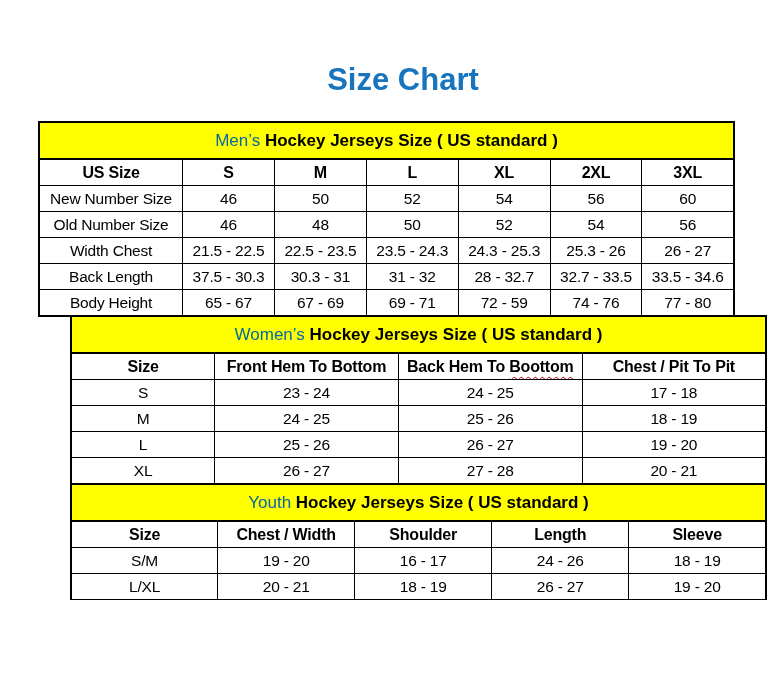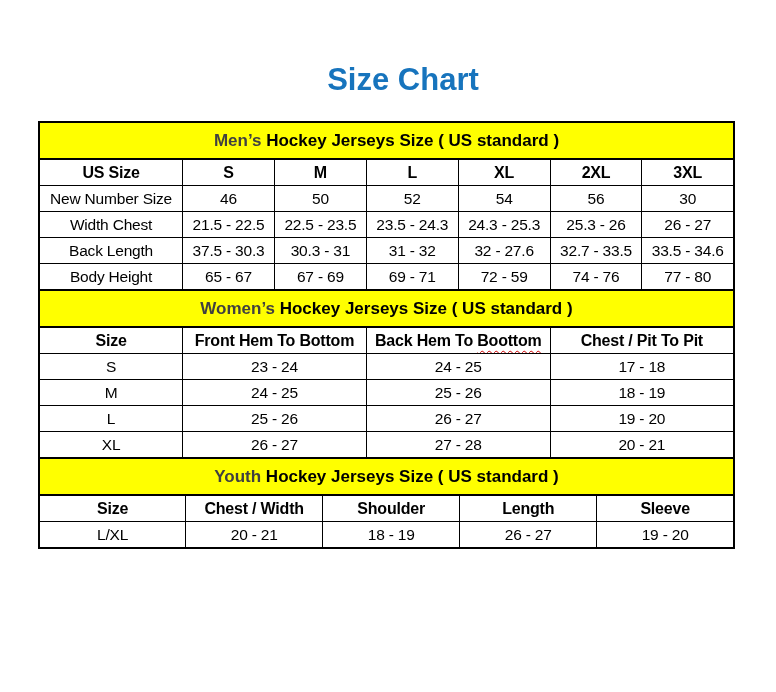--- a/index.html
+++ b/index.html
@@ -38,20 +38,21 @@
     width: 697px;
   }
   table.tbl {
     width: 697px;
     border-collapse: collapse;
     table-layout: fixed;
     border: 2px solid #000000;
   }
   table.tbl + table.tbl {
     margin-top: -2px;
+    margin-left: 32px;
   }
   table.tbl td, table.tbl th {
     border: 1.5px solid #000000;
     text-align: center;
     vertical-align: middle;
     padding: 0 2px;
     height: 25px;
     font-size: 15.5px;
     font-weight: 400;
     letter-spacing: -0.2px;
@@ -60,22 +61,22 @@
   }
   tr.band td {
     background: #ffff00;
     border: 2px solid #000000;
     height: 35px;
     font-size: 17px;
     font-weight: 700;
     letter-spacing: 0;
   }
   tr.band .hl {
-    color: #404040;
-    font-weight: 700;
+    color: #0369a1;
+    font-weight: 400;
   }
   tr.head th {
     font-weight: 700;
     font-size: 16px;
   }
   td.lbl {
     font-weight: 400;
   }
   td.lbl-bold {
     font-weight: 700;
@@ -121,37 +122,46 @@
           <th>2XL</th>
           <th>3XL</th>
         </tr>
         <tr>
           <td class="lbl">New Number Size</td>
           <td>46</td>
           <td>50</td>
           <td>52</td>
           <td>54</td>
           <td>56</td>
-          <td>30</td>
+          <td>60</td>
+        </tr>
+        <tr>
+          <td class="lbl">Old Number Size</td>
+          <td>46</td>
+          <td>48</td>
+          <td>50</td>
+          <td>52</td>
+          <td>54</td>
+          <td>56</td>
         </tr>
         <tr>
           <td class="lbl">Width Chest</td>
           <td>21.5 - 22.5</td>
           <td>22.5 - 23.5</td>
           <td>23.5 - 24.3</td>
           <td>24.3 - 25.3</td>
           <td>25.3 - 26</td>
           <td>26 - 27</td>
         </tr>
         <tr>
           <td class="lbl">Back Length</td>
           <td>37.5 - 30.3</td>
           <td>30.3 - 31</td>
           <td>31 - 32</td>
-          <td>32 - 27.6</td>
+          <td>28 - 32.7</td>
           <td>32.7 - 33.5</td>
           <td>33.5 - 34.6</td>
         </tr>
         <tr>
           <td class="lbl">Body Height</td>
           <td>65 - 67</td>
           <td>67 - 69</td>
           <td>69 - 71</td>
           <td>72 - 59</td>
           <td>74 - 76</td>
@@ -217,20 +227,27 @@
           <td colspan="5"><span class="hl">Youth</span><span> Hockey Jerseys Size ( US standard )</span></td>
         </tr>
         <tr class="head">
           <th>Size</th>
           <th>Chest / Width</th>
           <th>Shoulder</th>
           <th>Length</th>
           <th>Sleeve</th>
         </tr>
         <tr>
+          <td class="lbl-bold">S/M</td>
+          <td>19 - 20</td>
+          <td>16 - 17</td>
+          <td>24 - 26</td>
+          <td>18 - 19</td>
+        </tr>
+        <tr>
           <td class="lbl-bold">L/XL</td>
           <td>20 - 21</td>
           <td>18 - 19</td>
           <td>26 - 27</td>
           <td>19 - 20</td>
         </tr>
       </tbody>
     </table>
 
   </div>

